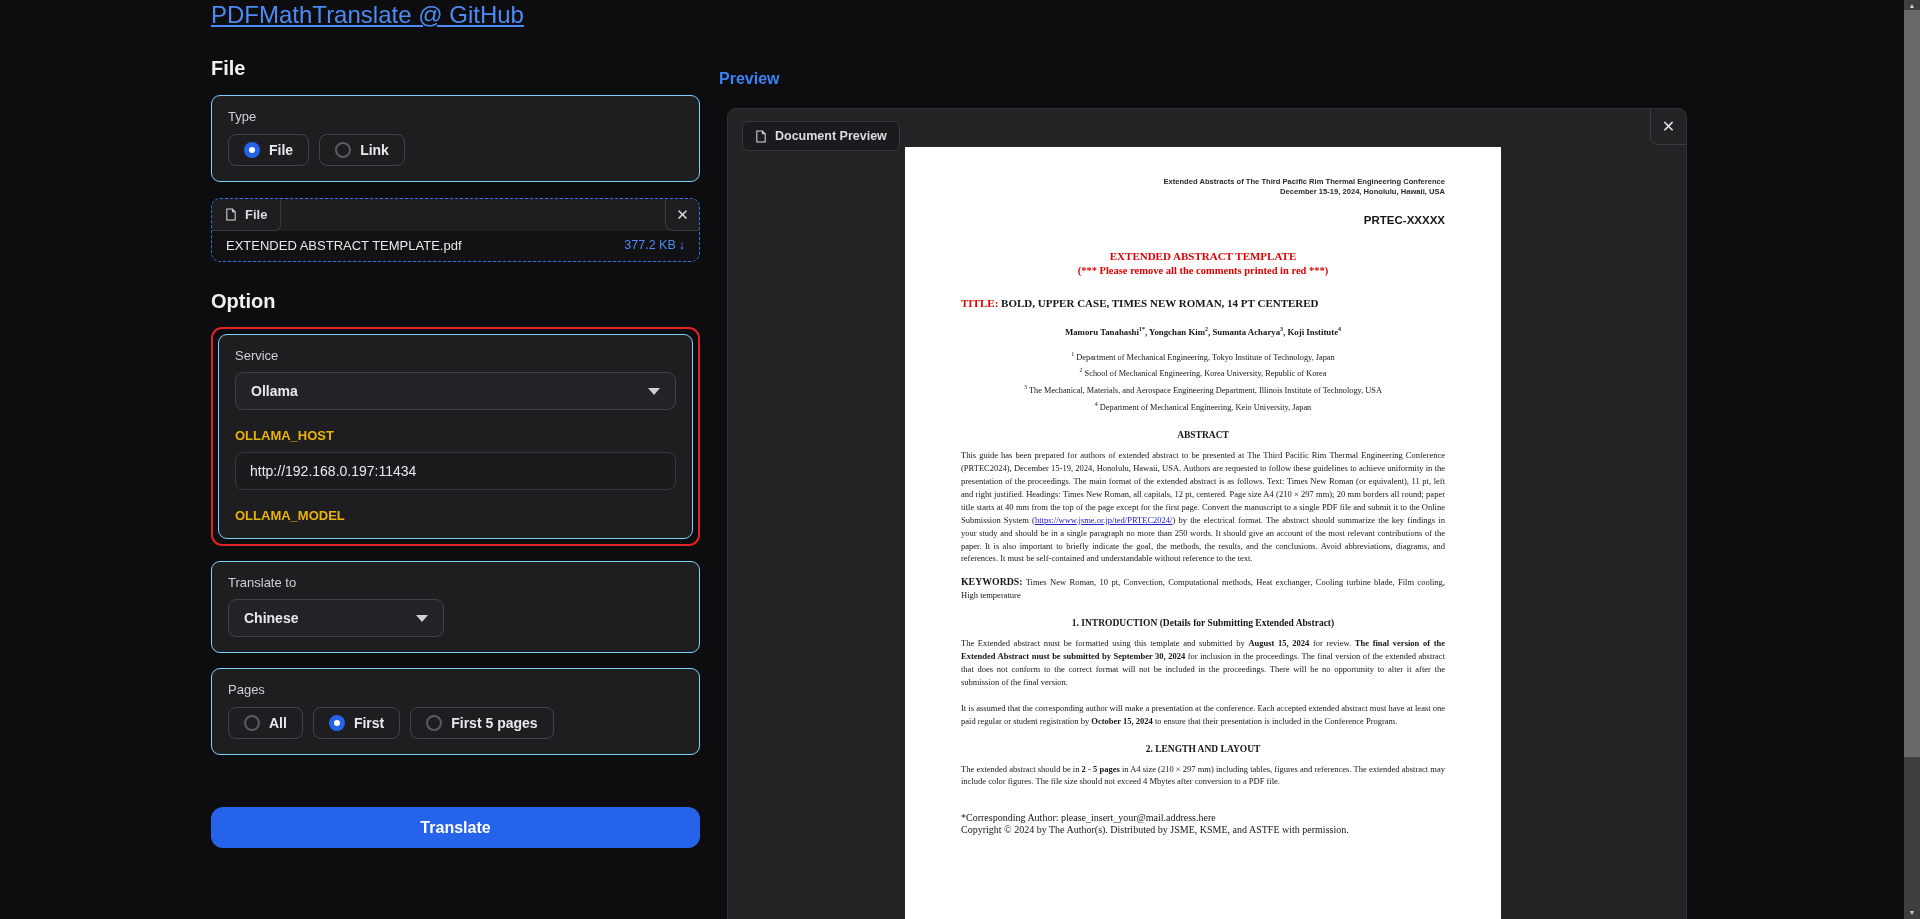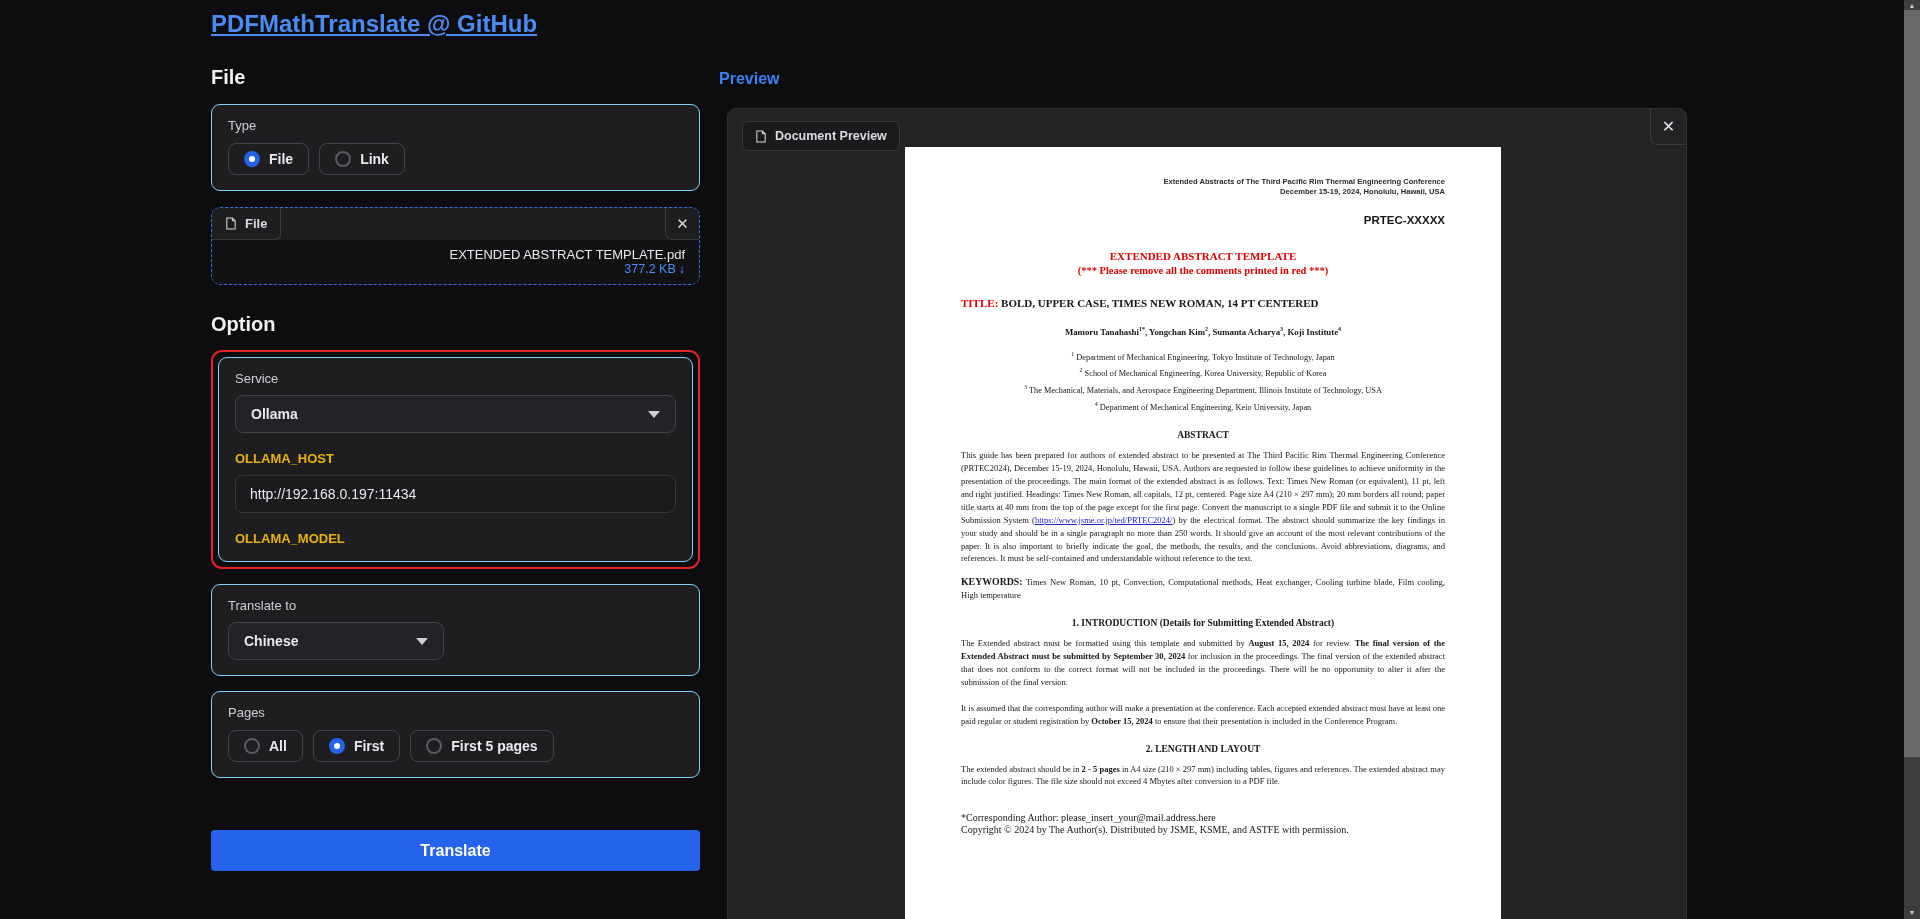--- a/index.html
+++ b/index.html
@@ -1,19 +1,19 @@
 <!DOCTYPE html>
 <html><head>
 <meta charset="utf-8">
 <style>
   * { margin:0; padding:0; box-sizing:border-box; }
   html,body { width:1920px; height:919px; overflow:hidden; background:#0d0d0f;
     font-family:"Liberation Sans", sans-serif; }
   .col-left { position:absolute; left:211px; top:0; width:489px; }
-  a.app-title { display:inline-block; margin-top:10px; font-size:24px; font-weight:700;
+  a.app-title { display:inline-block; margin-top:1px; font-size:24px; font-weight:400;
     color:#4b8bf5; text-decoration:underline; cursor:pointer; }
   h2.section-h { margin-top:28px; font-size:20px; font-weight:700; color:#f0f0f2; }
   .group { margin-top:15px; background:#1e1e21; border:1px solid #7dd3fc; border-radius:9px;
     padding:13px 16px 15px; }
   .lbl { font-size:13px; color:#cfd0d4; }
   .lbl-caps { font-size:13px; font-weight:700; color:#eab308; }
   .pill-row { display:flex; gap:10px; margin-top:10px; }
   .radio-pill { display:flex; align-items:center; gap:9px; padding:7px 15px;
     border:1px solid #43434a; border-radius:8px; cursor:pointer; }
   .radio-pill .txt { font-size:14px; font-weight:600; color:#e8e9ec; }
@@ -21,22 +21,22 @@
   .rdot.on { background:#2563eb; }
   .rdot.on::after { content:""; position:absolute; left:5px; top:5px; width:6px; height:6px;
     border-radius:50%; background:#fff; }
   .rdot.off { border:2px solid #5a5a61; background:transparent; }
   
   .file-card { margin-top:16px; border:1px dashed #2f6fe8; border-radius:9px;
     background:#1e1e21; position:relative; overflow:hidden; }
   .file-tab { display:inline-flex; align-items:center; gap:8px; padding:8px 13px;
     border-right:1px solid #3a3a3e; border-bottom:1px solid #3a3a3e;
     border-radius:0 0 6px 0; color:#dcdce0; font-size:13px; font-weight:600; }
-  .file-row { display:flex; align-items:flex-end; justify-content:space-between;
-    background:#121214; padding:7px 14px 8px;flex-direction:column; }
+  .file-row { display:flex; align-items:flex-start; justify-content:space-between;
+    background:#121214; padding:7px 14px 8px; }
   .file-name { font-size:13px; color:#e8e9ec; }
   .file-size { display:flex; align-items:center; gap:3px; font-size:12.5px; color:#4b8bf5;
     cursor:pointer; }
   .corner-x { position:absolute; top:0; right:0; width:34px; height:32px;
     display:flex; align-items:center; justify-content:center;
     border-left:1px solid #3a3a3e; border-bottom:1px solid #3a3a3e;
     border-radius:0 6px 0 8px; color:#dcdce0; font-size:15px; cursor:pointer; }
   
   .red-wrap { margin-top:14px; border:2px solid #e02424; border-radius:11px; padding:5px; }
   .red-wrap .group { margin-top:0; }
@@ -45,21 +45,21 @@
     padding:10px 15px; cursor:pointer; }
   .dropdown .val { font-size:14px; font-weight:600; color:#e8e9ec; }
   .caret { width:0; height:0; border-left:6px solid transparent; border-right:6px solid transparent;
     border-top:7px solid #cfd0d4; }
   .text-input { margin-top:9px; width:100%; background:#1b1b1e; border:1px solid #38383d;
     border-radius:8px; padding:10px 14px; font-size:14px; color:#e8e9ec;
     font-family:"Liberation Sans", sans-serif; outline:none; display:block; }
   .two-col { display:grid; grid-template-columns:1fr 1fr; column-gap:24px; }
   .mt18 { margin-top:18px; }
   .translate-btn { margin-top:52px; width:100%; height:41px; background:#2563eb;
-    border:none; border-radius:4px; color:#fff; font-size:16px; font-weight:700;
+    border:none; border-radius:12px; color:#fff; font-size:16px; font-weight:700;
     cursor:pointer; font-family:"Liberation Sans", sans-serif; }
   
   .preview-h { position:absolute; left:719px; top:70px; font-size:16px; font-weight:700;
     color:#3b82f6; }
   .preview-panel { position:absolute; left:727px; top:108px; width:960px; height:830px;
     background:#232326; border:1px solid #323236; border-radius:9px; }
   .doc-tab { position:absolute; left:14px; top:12px; display:flex; align-items:center; gap:8px;
     background:#1b1b1e; border:1px solid #38383c; border-radius:6px; padding:7px 12px;
     color:#dcdce0; font-size:12.5px; font-weight:600; cursor:pointer; }
   .panel-x { position:absolute; top:0; right:0; width:36px; height:36px;

